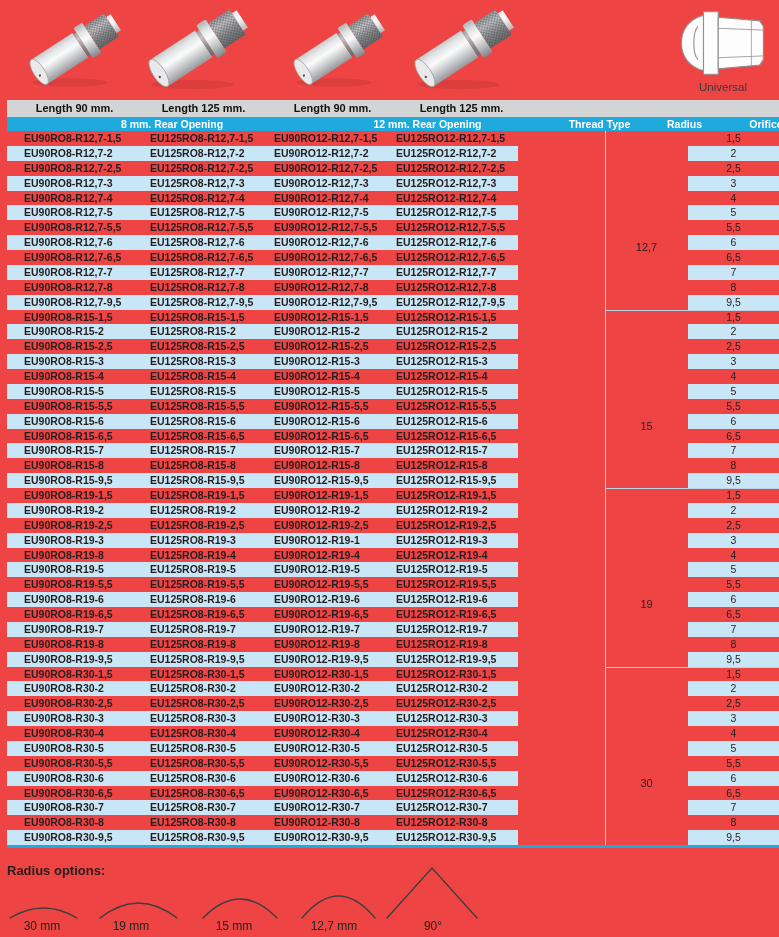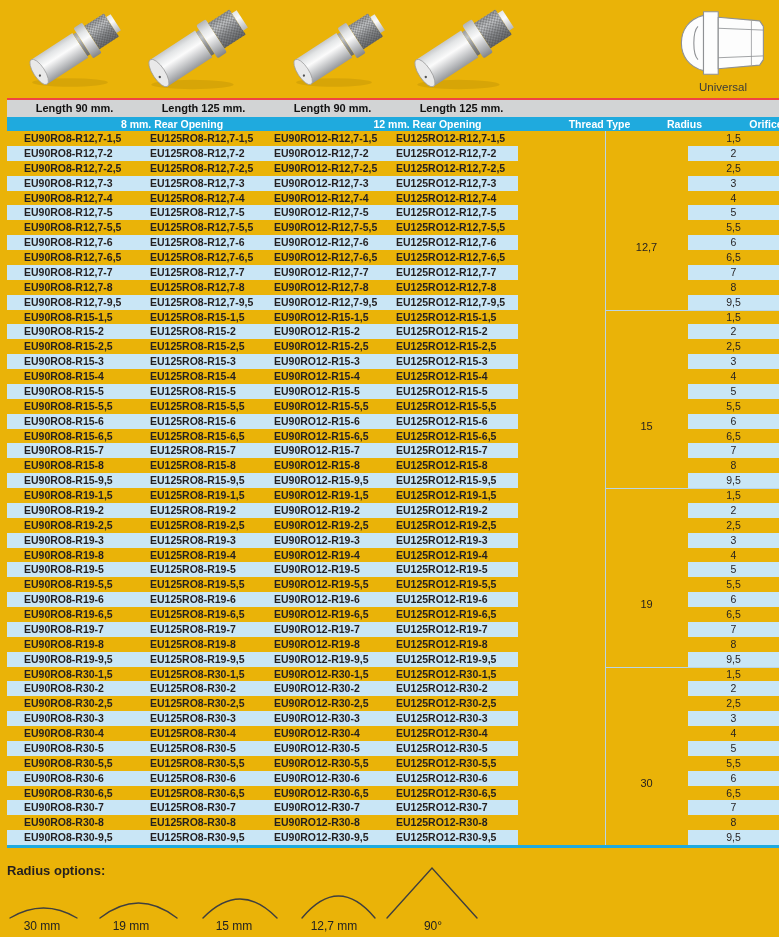--- a/index.html
+++ b/index.html
@@ -1,16 +1,16 @@
 <!DOCTYPE html>
 <html><head>
 <meta charset="utf-8">
 <style>
   html,body{margin:0;padding:0;background:#fff;}
-  .page{position:relative;width:779px;height:937px;background:#eab308;overflow:hidden;
+  .page{position:relative;width:779px;height:937px;background:#ef4444;overflow:hidden;
         font-family:"Liberation Sans",sans-serif;color:#231f20;}
 
   
   .prod{position:absolute;}
   .universal-label{position:absolute;left:668px;top:81px;width:110px;text-align:center;
         font-size:11.5px;color:#3a3a3a;}
 
   
   .grayhdr{position:absolute;left:7px;top:98px;width:772px;height:17px;
         background:#d2d4d5;border-top:2px solid #ef4444;}
@@ -350,21 +350,21 @@
         <div class="part c0">EU90RO8-R19-2,5</div>
         <div class="part c1">EU125RO8-R19-2,5</div>
         <div class="part c2">EU90RO12-R19-2,5</div>
         <div class="part c3">EU125RO12-R19-2,5</div>
         <div class="orifice">2,5</div>
       </div>
       <div class="trow alt">
         <div class="band"></div>
         <div class="part c0">EU90RO8-R19-3</div>
         <div class="part c1">EU125RO8-R19-3</div>
-        <div class="part c2">EU90RO12-R19-3</div>
+        <div class="part c2">EU90RO12-R19-1</div>
         <div class="part c3">EU125RO12-R19-3</div>
         <div class="orifice">3</div>
       </div>
       <div class="trow">
         <div class="band"></div>
         <div class="part c0">EU90RO8-R19-8</div>
         <div class="part c1">EU125RO8-R19-4</div>
         <div class="part c2">EU90RO12-R19-4</div>
         <div class="part c3">EU125RO12-R19-4</div>
         <div class="orifice">4</div>

